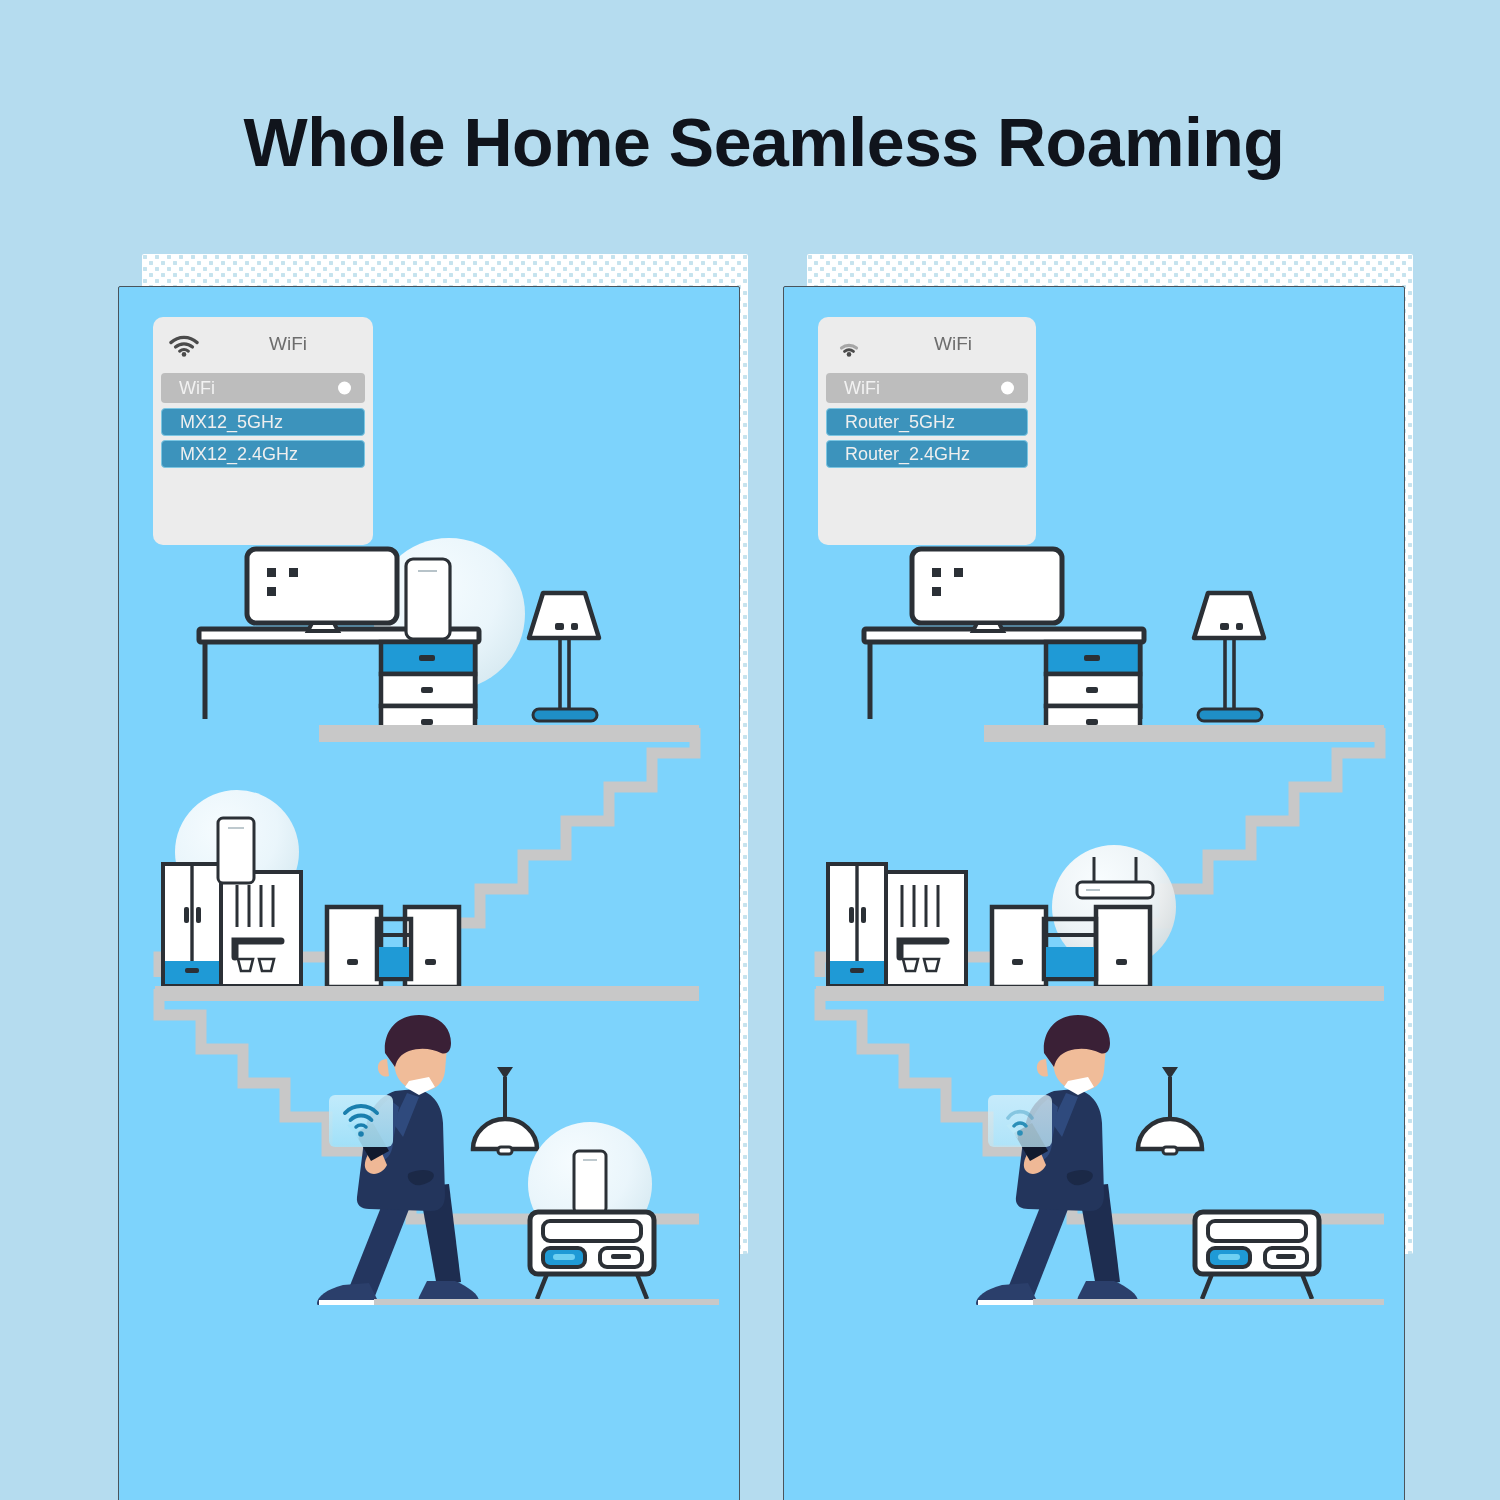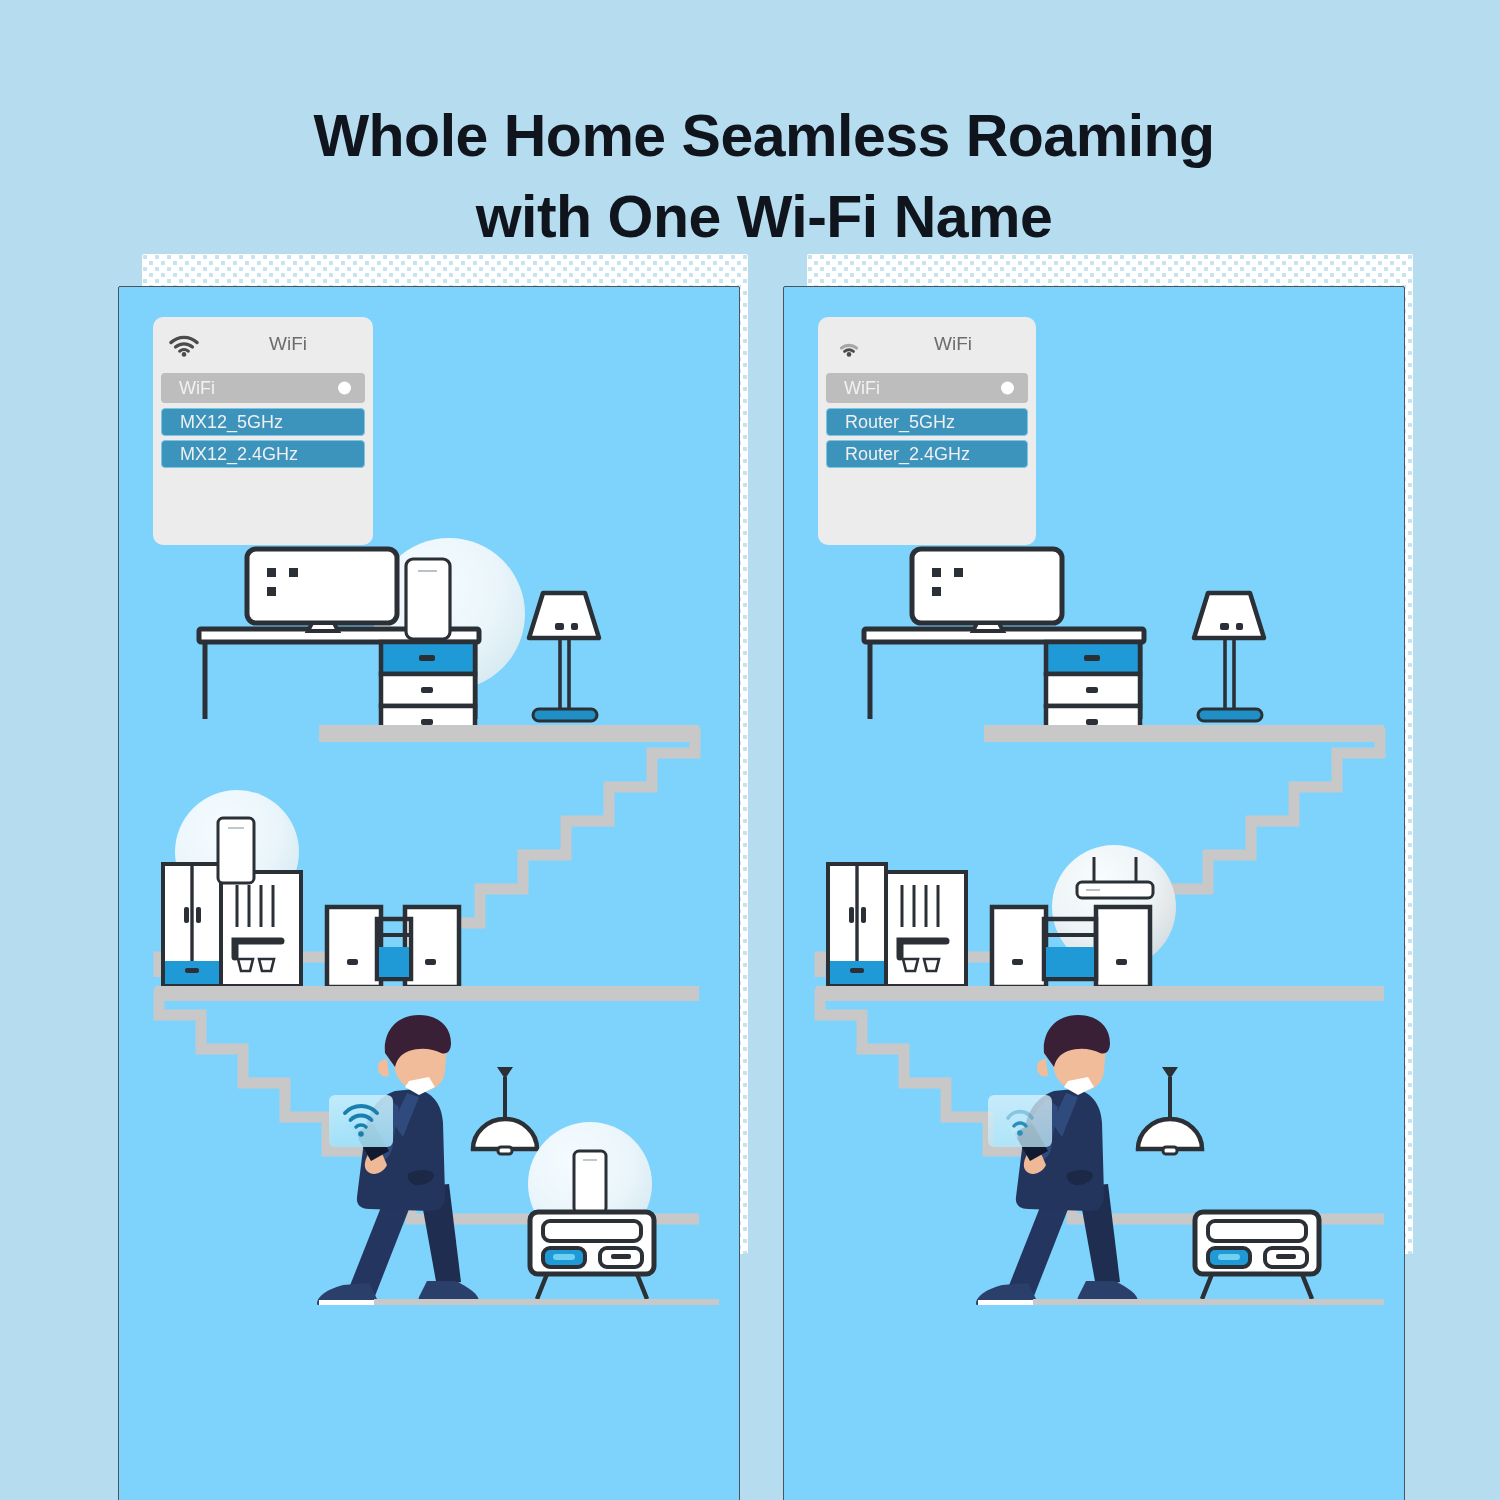--- a/index.html
+++ b/index.html
@@ -8,21 +8,21 @@
     background: #b5dcef;
     font-family: "Liberation Sans", sans-serif;
     overflow: hidden;
   }
   .stage { position: relative; width: 1500px; height: 1500px; }
 
   
   .title {
     position: absolute; left: 0; top: 96px; width: 1500px;
     text-align: center;
-    font-size: 59px; font-weight: 700; line-height: 1.38;
+    font-size: 68px; font-weight: 700; line-height: 1.38;
     color: #10141c; letter-spacing: -0.5px; padding-left: 28px;
   }
   .title .l2 { display: block; }
 
   
   .panel { position: absolute; }
   .panel.left  { left: 118px;  top: 254px; width: 630px; height: 1050px; }
   .panel.right { left: 783px;  top: 254px; width: 630px; height: 1050px; }
 
   .dots {
@@ -76,21 +76,20 @@
   
   .scene { position: absolute; left: 0; top: 0; width: 622px; height: 1018px; }
 </style>
 </head>
 <body style="background: rgb(181, 220, 239);">
 
 <div class="stage">
 
   <div class="title">
     <span>Whole Home Seamless Roaming</span>
-    <span class="l2">with One Wi-Fi Name</span>
   </div>
 
   <div class="panel left">
     <div class="dots"></div>
     <div class="card">
 
       <div class="wifi-widget">
         <div class="wifi-head">
           <span class="wifi-glyph">
             <svg viewBox="0 0 30 22" width="30" height="22">

